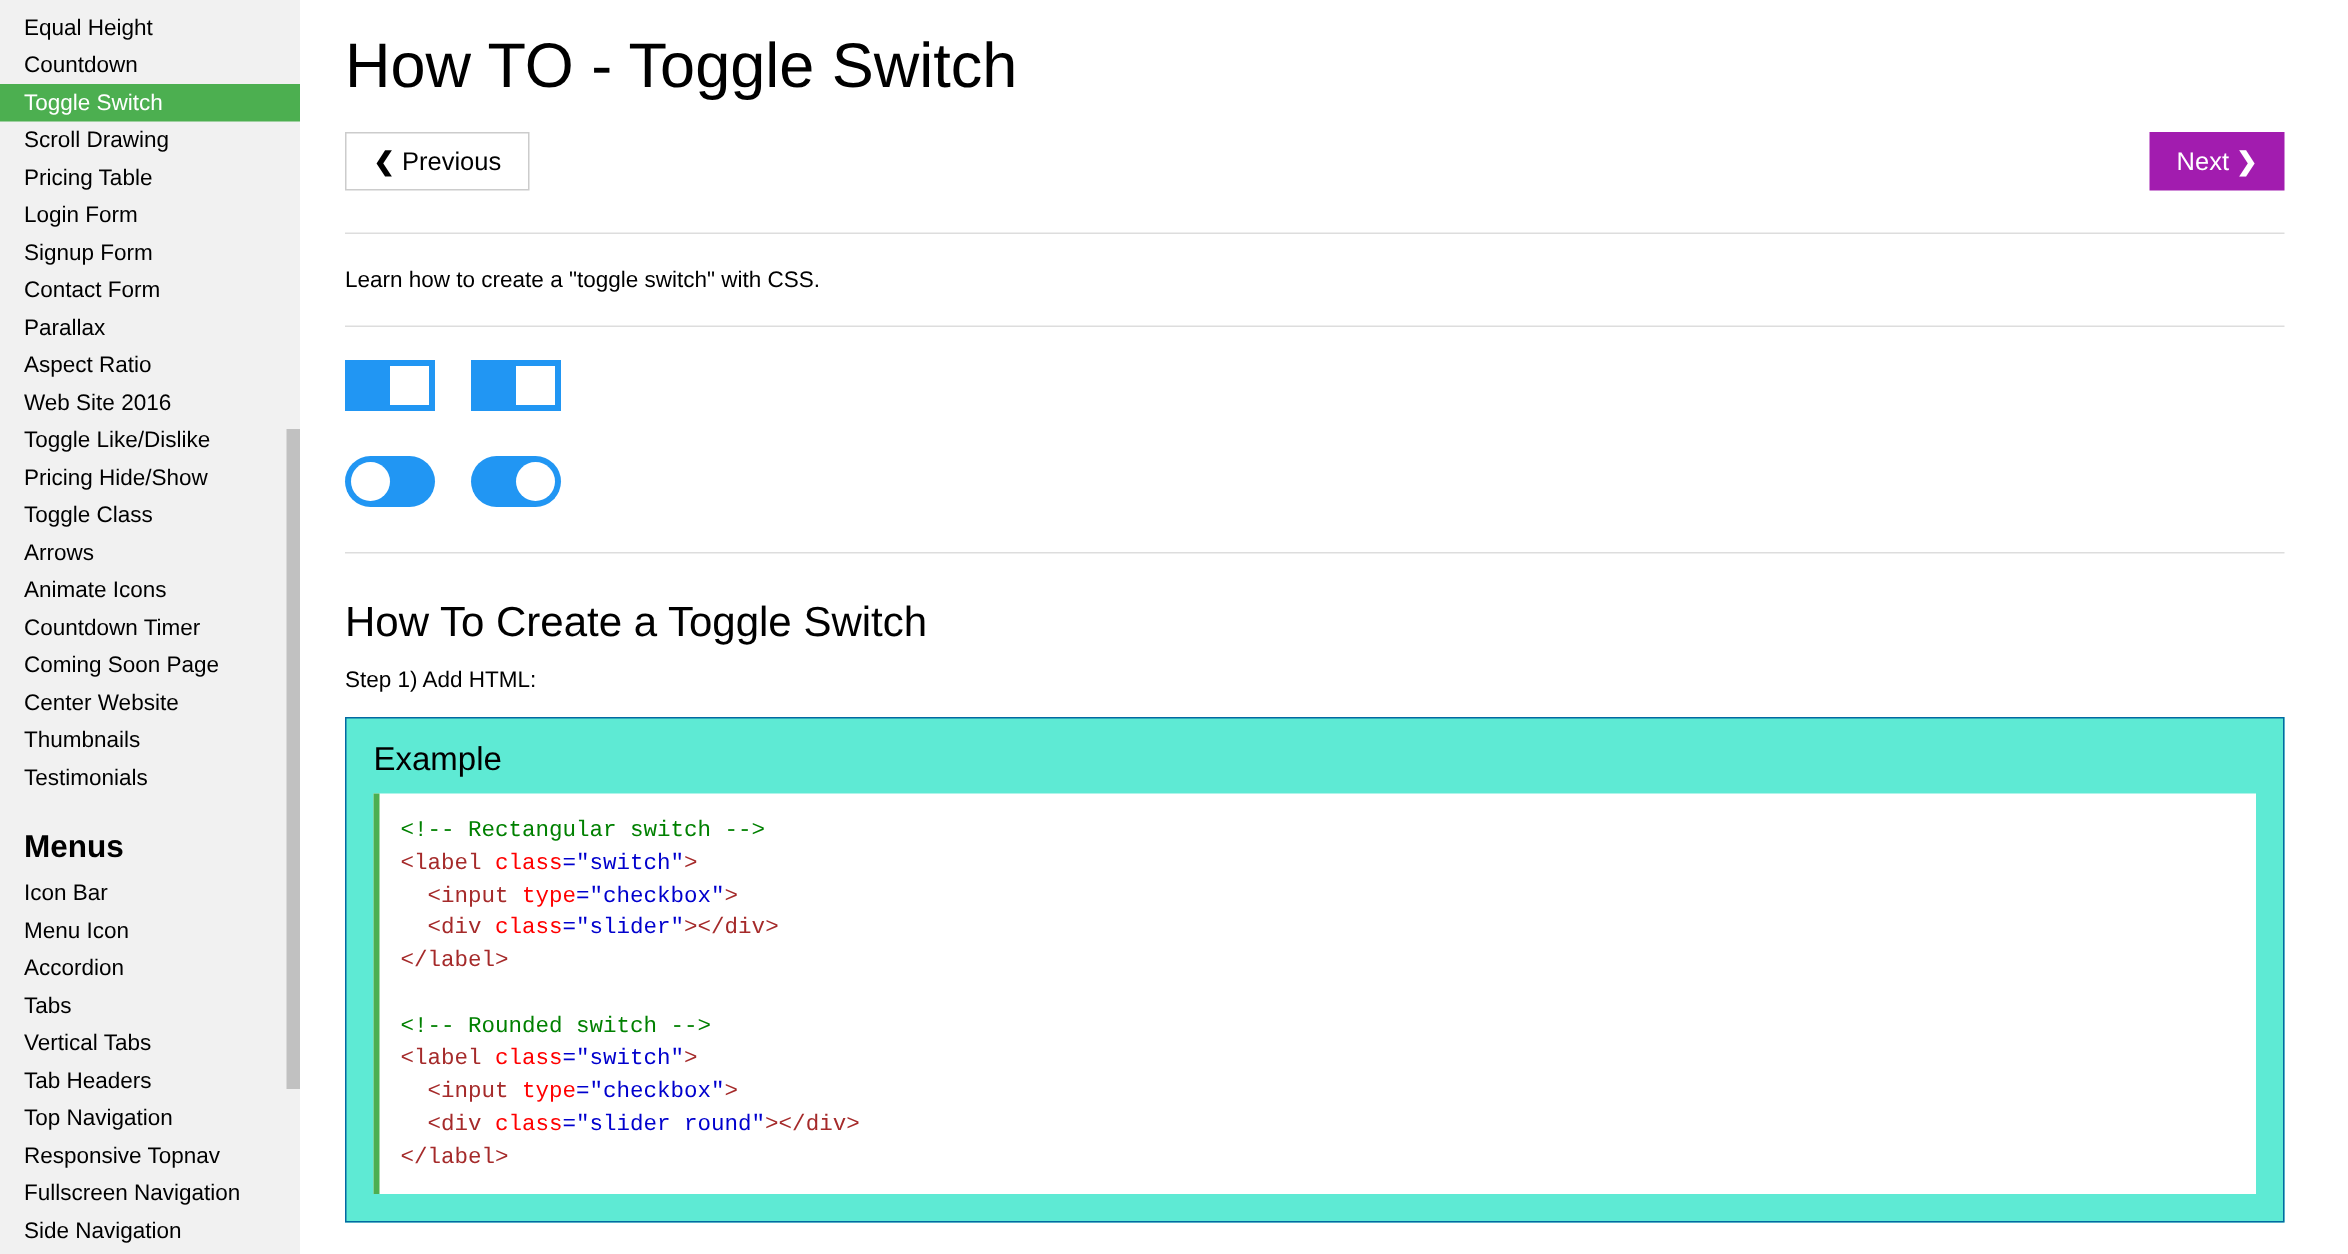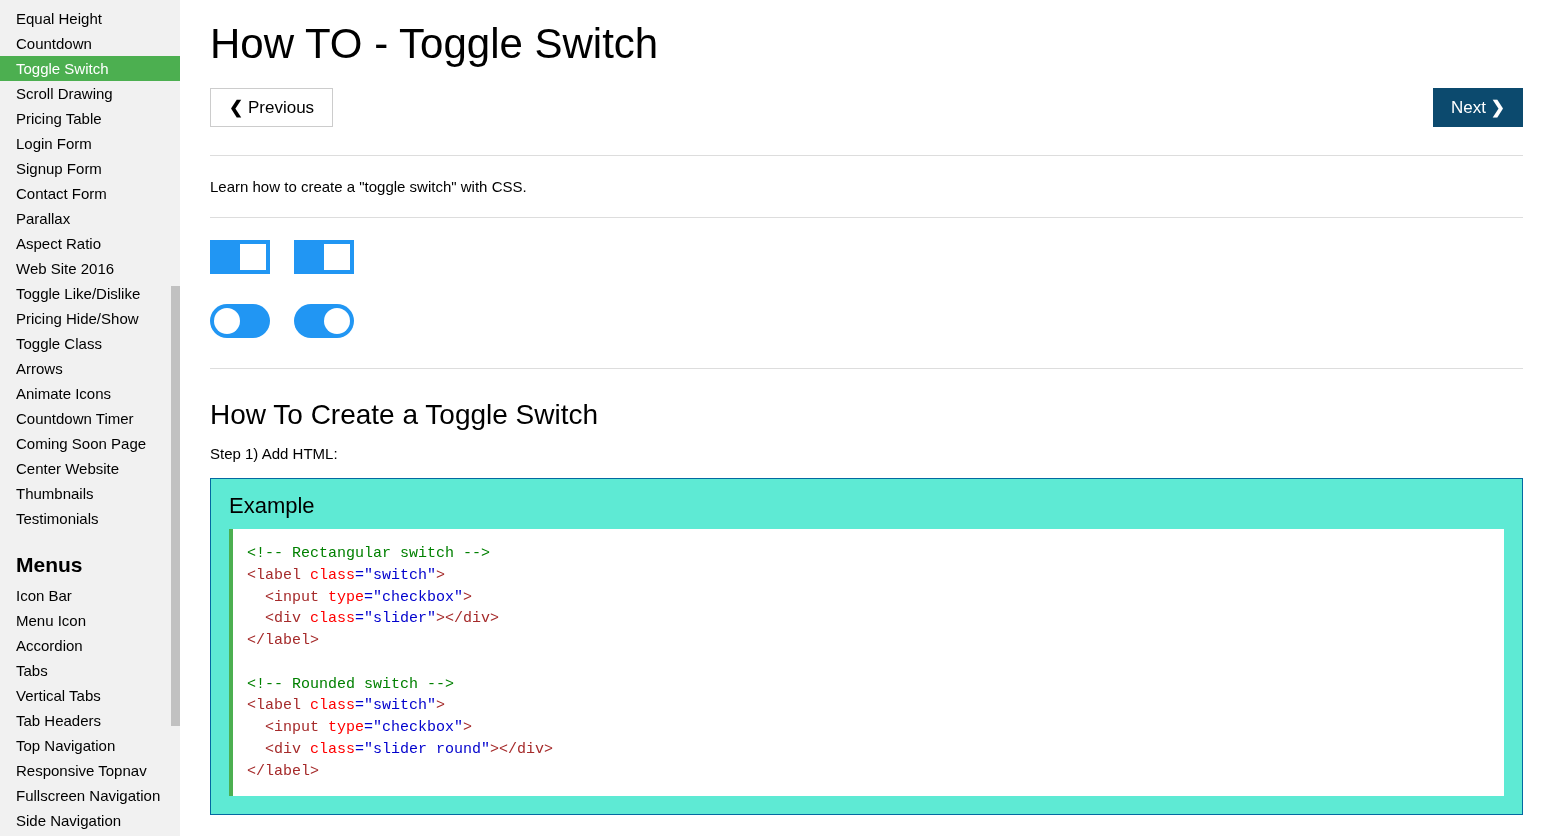--- a/index.html
+++ b/index.html
@@ -1,30 +1,30 @@
 <!DOCTYPE html>
 <html><head>
 <meta charset="utf-8">
 <style>
 * { box-sizing: border-box; margin: 0; padding: 0; }
 body { font-family: Verdana, Geneva, sans-serif; font-size: 15px; color: #000; display: flex; width: 1565px; height: 836px; overflow: hidden; }
-.sidebar { width: 180px; background: #f1f1f1; height: 836px; overflow-y: hidden; position: relative; }
+.sidebar { width: 200px; background: #f1f1f1; height: 836px; overflow-y: hidden; position: relative; }
 .sidebar::-webkit-scrollbar { width: 10px; }
 .sidebar-inner { padding-top: 6px; }
 .sidebar a { display: block; padding: 4px 0 4px 16px; color: #000; text-decoration: none; font-size: 15px; }
 .sidebar a.active { background: #4CAF50; color: #fff; }
 .sidebar h4 { font-size: 21px; font-weight: 700; color: #000; padding: 22px 0 6px 16px; }
 .scroll-thumb { position: absolute; right: 0; top: 286px; width: 9px; height: 440px; background: #c1c1c1; }
 .main { flex: 1; padding: 20px 42px 28px 30px; overflow-y: auto; background: #fff; border-radius: 32px; }
 h1 { font-size: 42px; font-weight: 400; margin-bottom: 20px; font-family: 'Segoe UI', Arial, sans-serif; }
 h2 { font-size: 28px; font-weight: 400; margin-top: 30px; margin-bottom: 14px; font-family: 'Segoe UI', Arial, sans-serif; }
 .nav-buttons { display: flex; justify-content: space-between; margin-bottom: 28px; }
 .btn { display: inline-flex; align-items: center; padding: 8px 18px; font-size: 17px; cursor: pointer; border: 1px solid #ccc; background: #fff; }
 .btn.prev { color: #000; }
-.btn.next { background: #0c4a6e; color: #fff; border: none; }
+.btn.next { background: #a21caf; color: #fff; border: none; }
 .btn .chev { font-weight: bold; }
 hr { border: none; border-top: 1px solid #ddd; margin: 22px 0; }
 .intro { font-size: 15px; }
 .switch-row { display: flex; gap: 24px; margin: 18px 0 30px 0; }
 .switch { position: relative; width: 60px; height: 34px; }
 .switch.rect .track { background: #2196F3; width: 60px; height: 34px; display: block; position: relative; }
 .switch.rect .knob { position: absolute; background: #fff; width: 26px; height: 26px; top: 4px; right: 4px; }
 .switch.round .track { background: #2196F3; width: 60px; height: 34px; display: block; border-radius: 34px; position: relative; }
 .switch.round .knob { position: absolute; background: #fff; width: 26px; height: 26px; top: 4px; left: 4px; border-radius: 50%; }
 .switch.round.on .knob { left: auto; right: 4px; }

